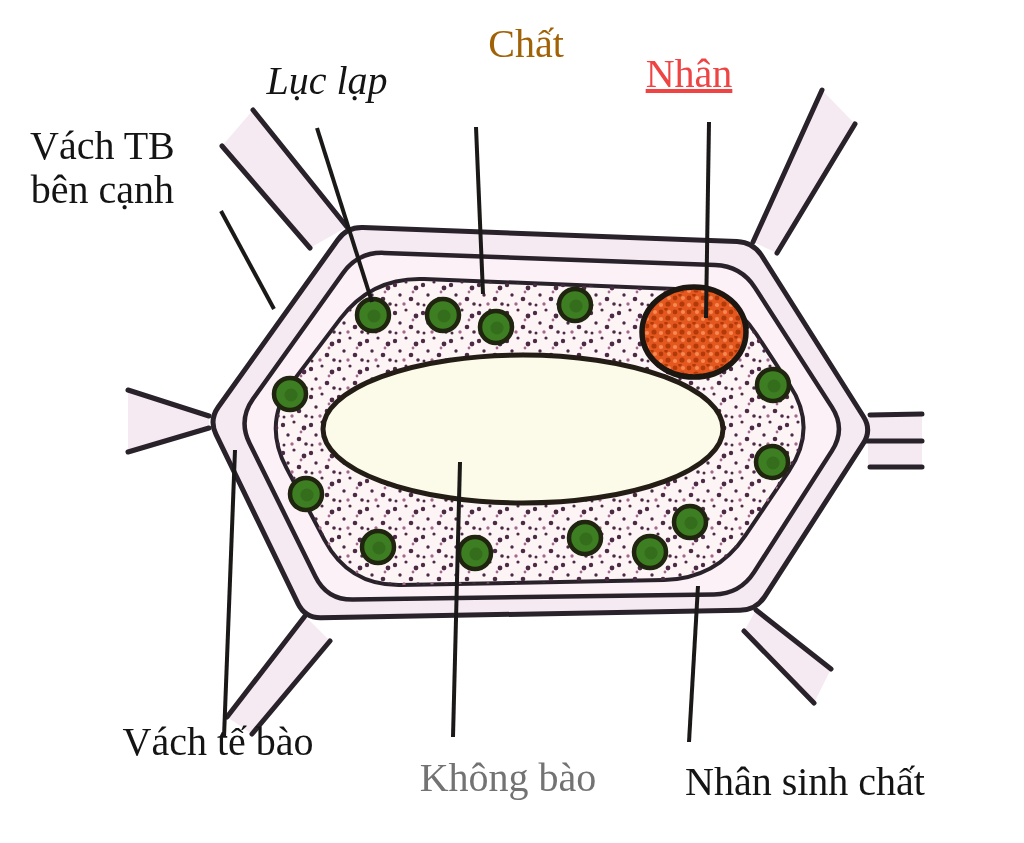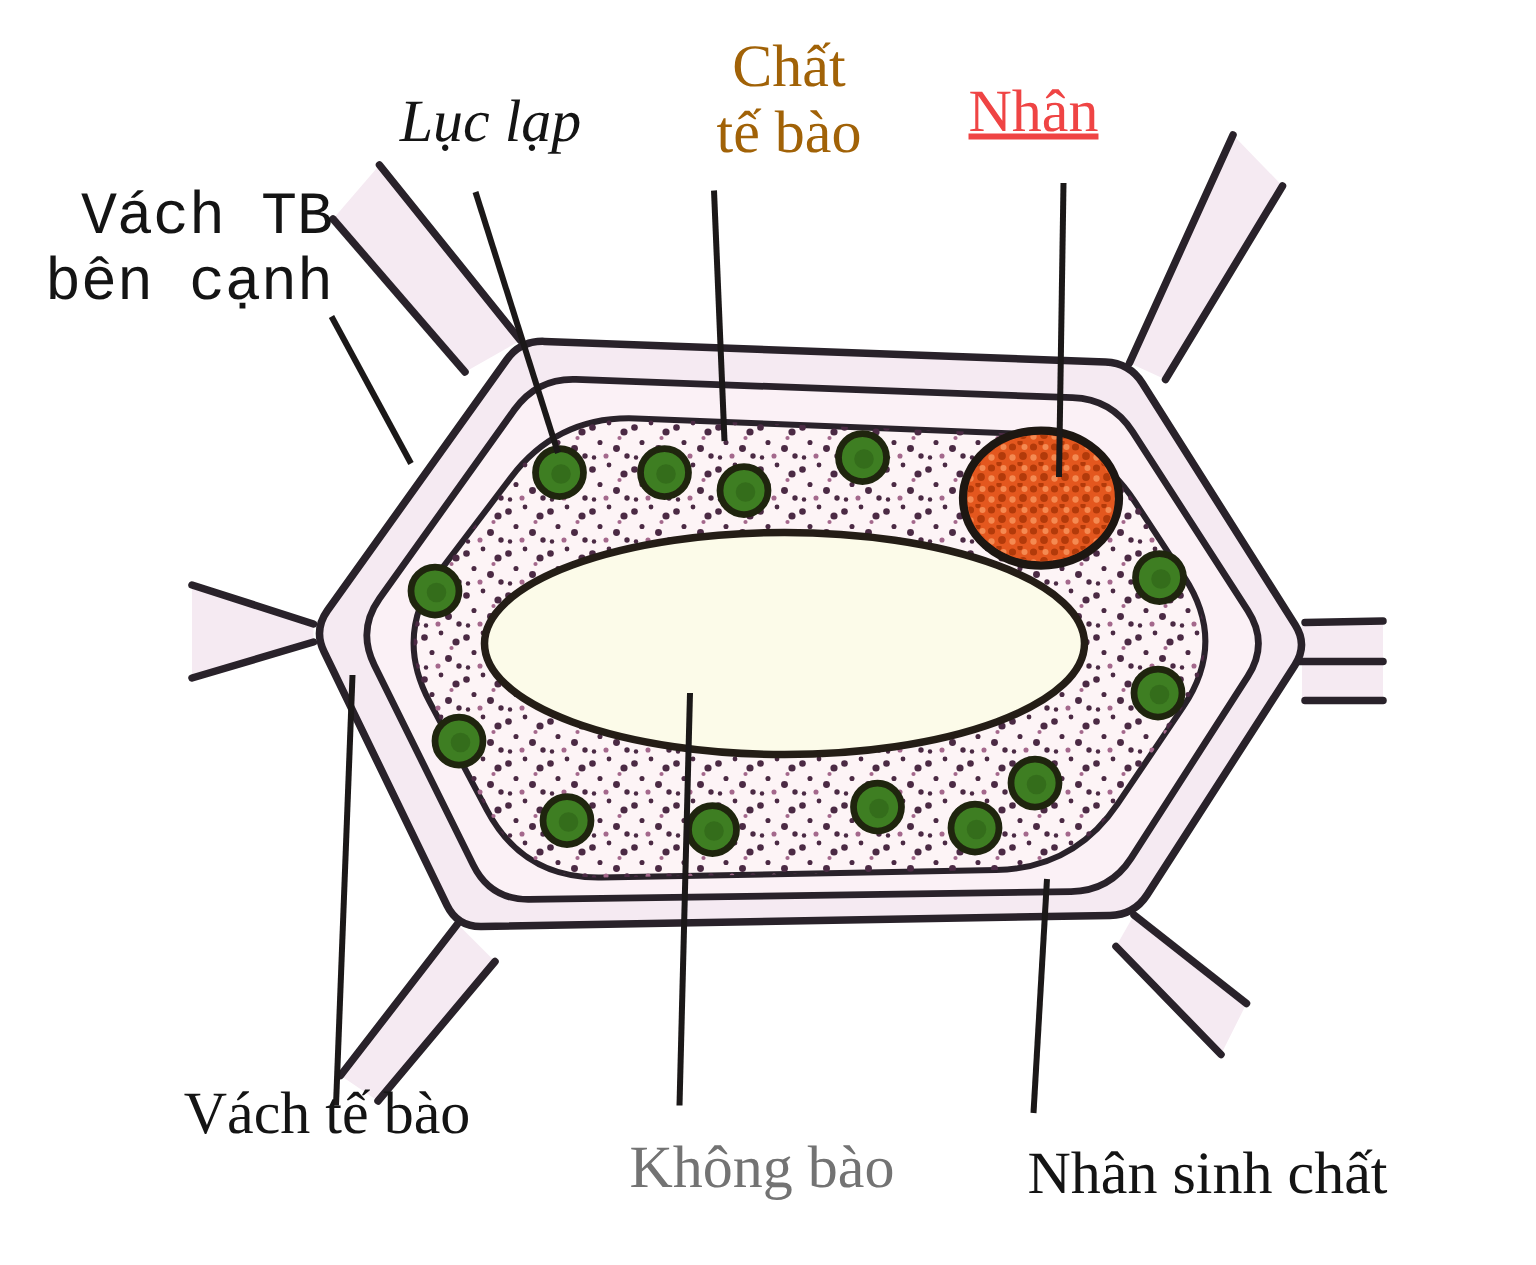--- a/index.html
+++ b/index.html
@@ -13,21 +13,21 @@
   .stage svg{position:absolute;left:0;top:0;}
   .label{
     position:absolute;
     font-size:40px;
     line-height:44px;
     color:#141414;
     text-align:center;
     white-space:nowrap;
     transform:translateX(-50%);
   }
-  .label.align-left{transform:none;text-align:right;font-family:Liberation Mono, monospace;}
+  .label.align-left{transform:none;text-align:center;}
   .label span{display:block;}
 </style>
 </head>
 <body>
 
 <div class="stage">
   <svg width="1024" height="843" viewBox="0 0 1024 843">
     <defs>
         <pattern id="stipple" width="28" height="28" patternUnits="userSpaceOnUse">
           <circle cx="3" cy="5" r="2.2" fill="#4b2a44"></circle>
@@ -129,21 +129,20 @@
   <div id="label-layer">
       <div class="label align-left" style="left: 30px; top: 124px; color: rgb(20, 20, 20);">
         <span>Vách TB</span>
         <span>bên cạnh</span>
       </div>
       <div class="label" style="left: 327px; top: 59px; color: rgb(20, 20, 20); font-style: italic;">
         <span>Lục lạp</span>
       </div>
       <div class="label" style="left: 497px; top: 22px; color: #a16207; margin-left: 29px;">
         <span>Chất</span>
-        <span>tế bào</span>
       </div>
       <div class="label" style="left: 689px; top: 52px; color: #ef4444; text-decoration: underline;">
         <span>Nhân</span>
       </div>
       <div class="label" style="left: 218px; top: 720px; color: rgb(20, 20, 20);">
         <span>Vách tế bào</span>
       </div>
       <div class="label" style="left: 508px; top: 756px; color: #737373;">
         <span>Không bào</span>
       </div>

